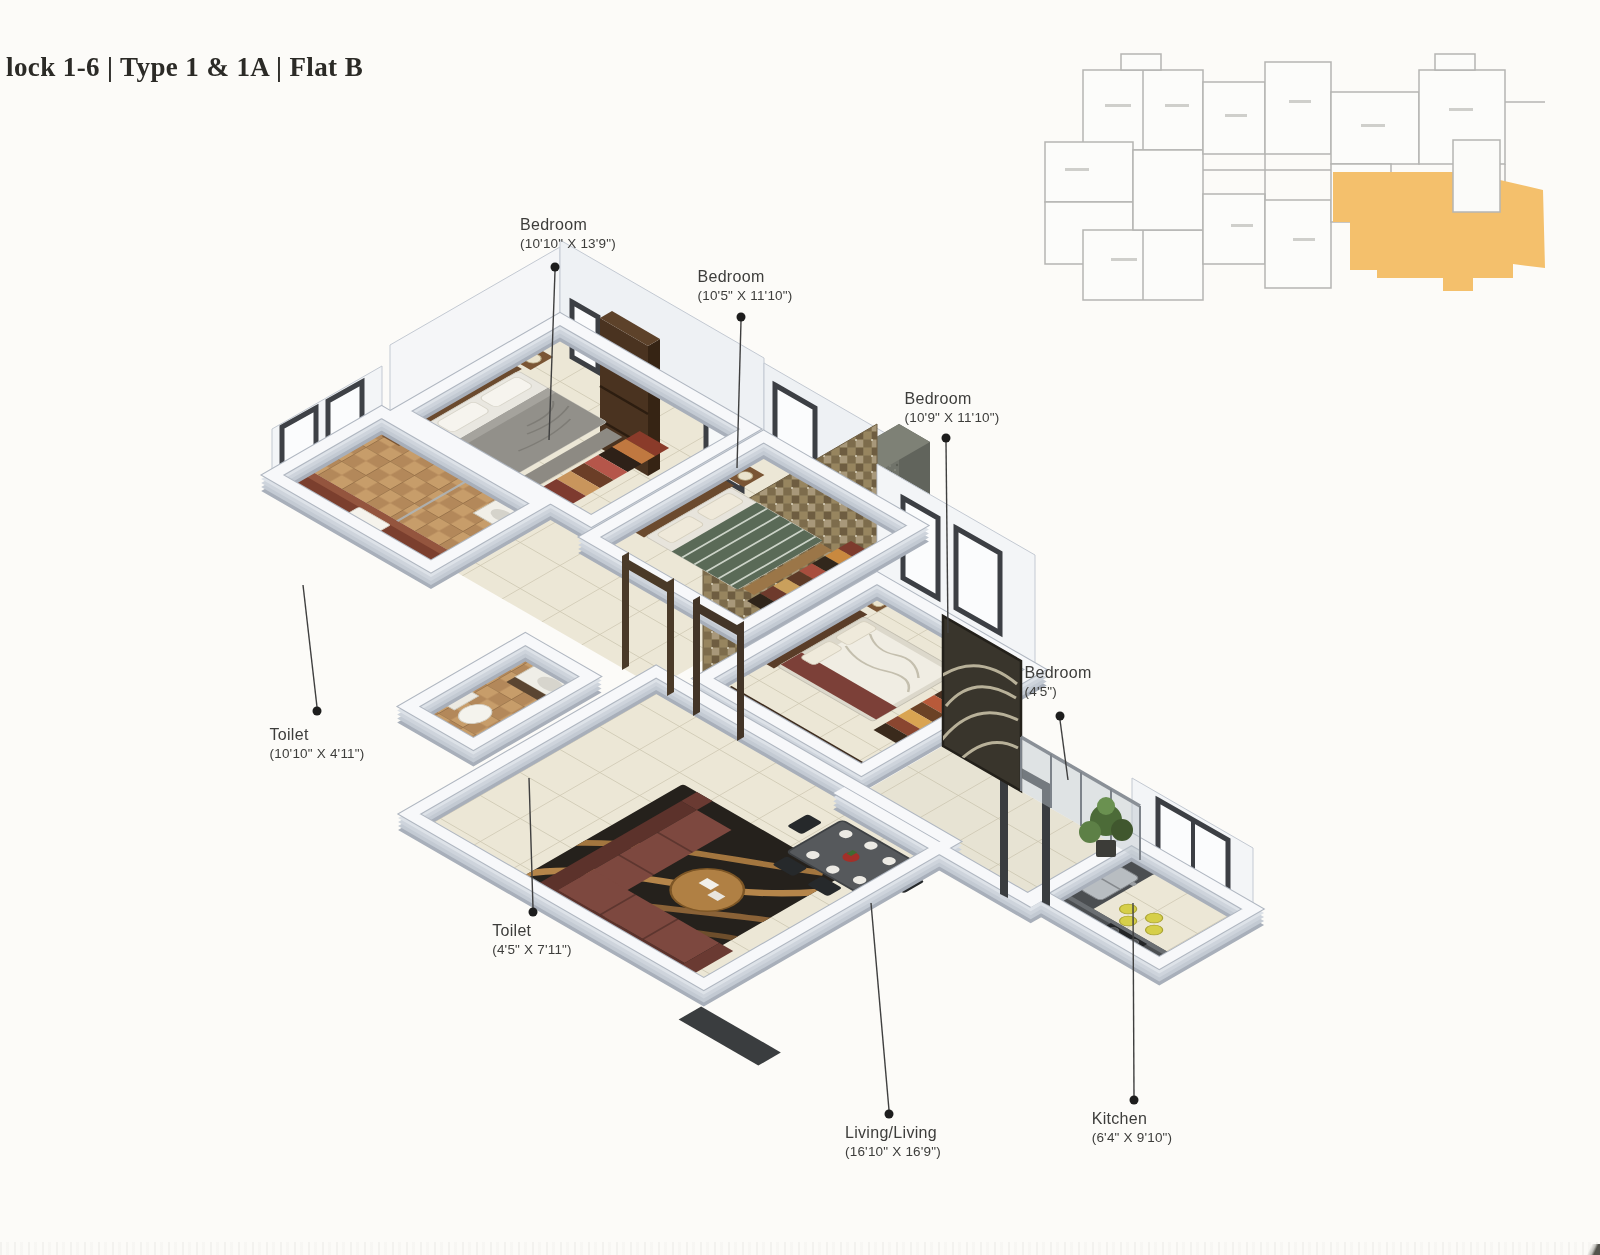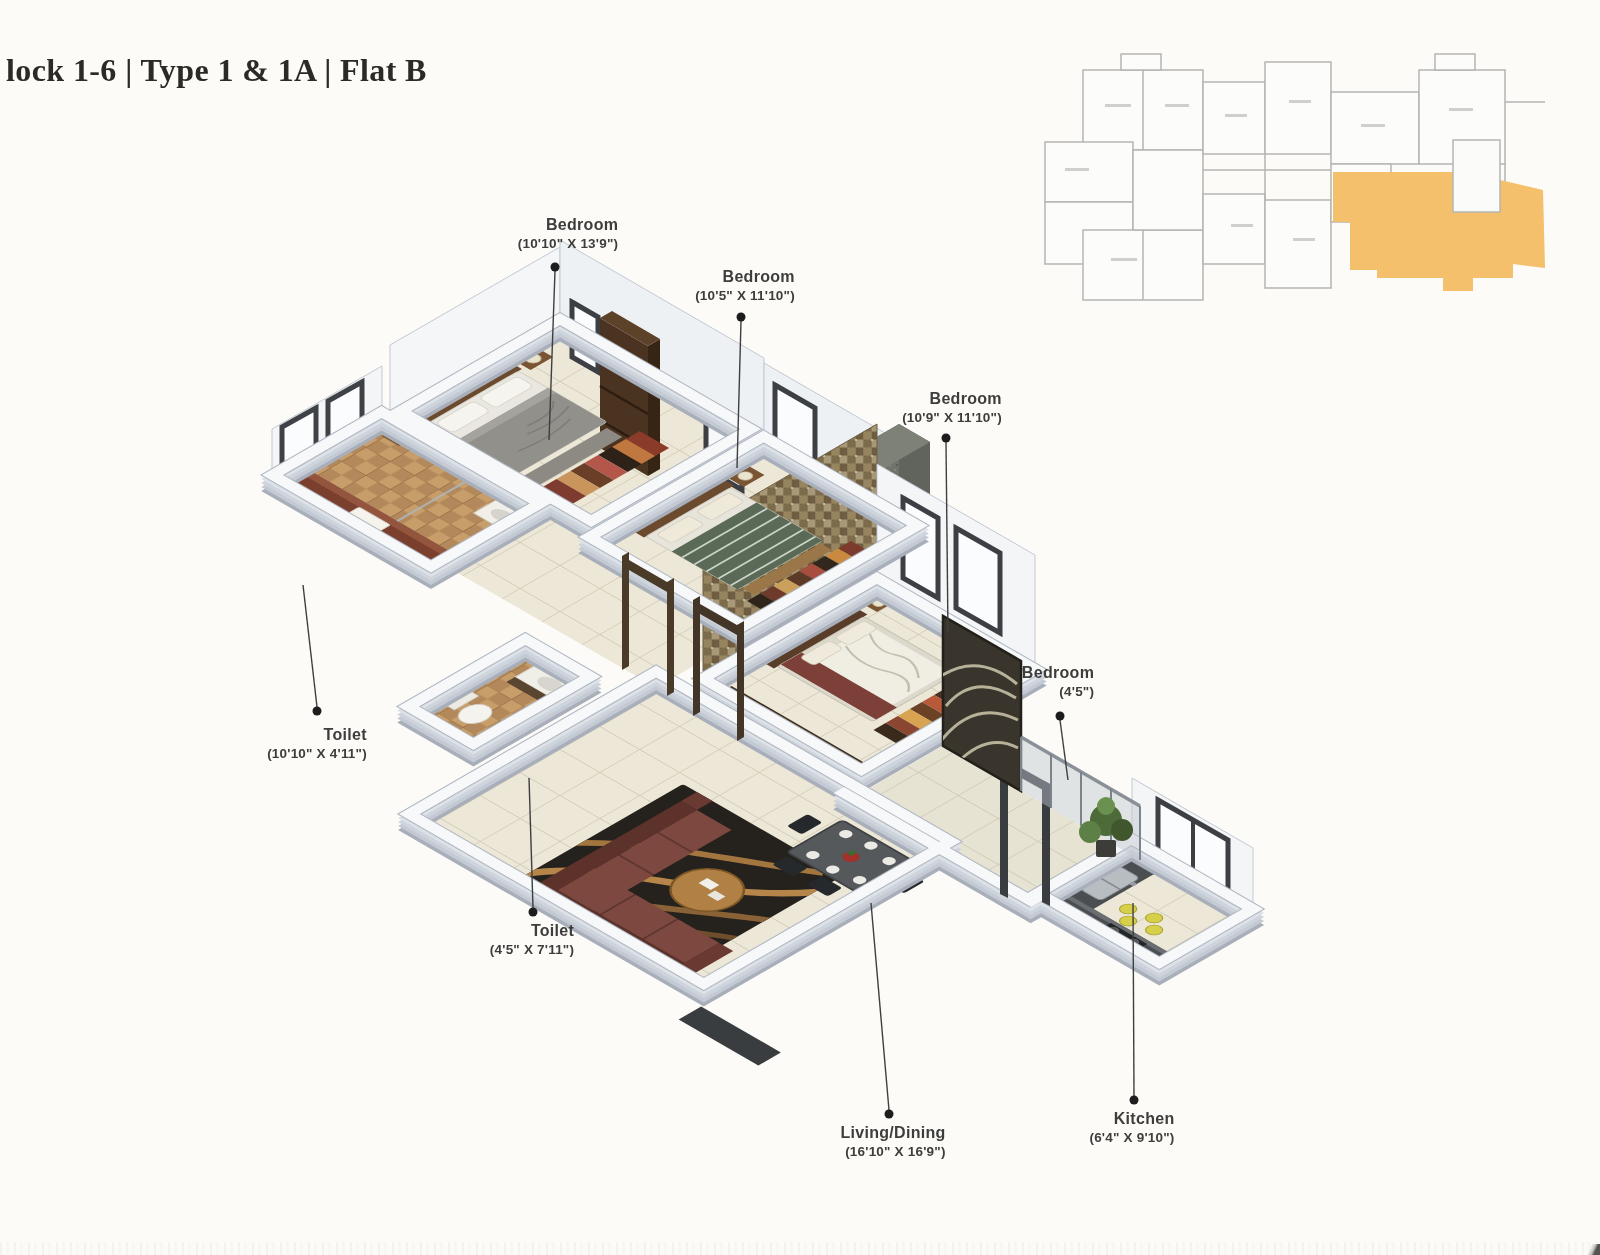--- a/index.html
+++ b/index.html
@@ -5,27 +5,27 @@
   :root{
     --page-bg:#fcfbf8; --title-text:#2b2a26; --label-text:#3d3d3b;
     --keyplan-line:#b5b5b2; --keyplan-accent:#f4c06c;
   }
   *{margin:0;padding:0;box-sizing:border-box}
   html,body{width:1600px;height:1255px;overflow:hidden}
   body{background:var(--page-bg);font-family:"Liberation Sans",sans-serif;position:relative}
   .page{position:absolute;inset:0}
   .page-title{
     position:absolute;left:6px;top:52px;font-family:"Liberation Serif",serif;
-    font-size:32px;font-weight:600;letter-spacing:.4px;color:var(--title-text);white-space:nowrap;
+    font-size:27px;font-weight:600;letter-spacing:.4px;color:var(--title-text);white-space:nowrap;
   }
   .scene{position:absolute;left:0;top:0}
   .keyplan{position:absolute;left:1025px;top:42px;width:532px;height:272px}
   .room-label{
-    position:absolute;transform:translateX(-50%);text-align:right;color:var(--label-text);
-    line-height:1.32;white-space:nowrap;z-index:5;font-weight:bold;
+    position:absolute;transform:translateX(-50%);text-align:left;color:var(--label-text);
+    line-height:1.32;white-space:nowrap;z-index:5;
   }
   .room-label .lbl-name{font-size:16px;letter-spacing:.3px}
   .room-label .lbl-dims{font-size:13.5px;letter-spacing:.2px}
   .scan-noise{
     position:absolute;left:0;right:0;bottom:0;height:13px;opacity:.5;
     background:repeating-linear-gradient(90deg,rgba(125,125,118,.14) 0 2px,transparent 2px 6px,rgba(125,125,118,.07) 6px 9px,transparent 9px 14px);
   }
   .corner-mark{
     position:absolute;right:0;bottom:0;width:30px;height:11px;
     background:linear-gradient(295deg,#55544e 18%,rgba(85,84,78,.35) 26%,transparent 38%);
@@ -433,21 +433,21 @@
   </div>
   <div class="room-label" style="left:317px;top:724px">
     <div class="lbl-name">Toilet</div>
     <div class="lbl-dims">(10'10" X 4'11")</div>
   </div>
   <div class="room-label" style="left:532px;top:920px">
     <div class="lbl-name">Toilet</div>
     <div class="lbl-dims">(4'5" X 7'11")</div>
   </div>
   <div class="room-label" style="left:893px;top:1122px">
-    <div class="lbl-name">Living/Dining</div>
+    <div class="lbl-name">Living/Living</div>
     <div class="lbl-dims">(16'10" X 16'9")</div>
   </div>
   <div class="room-label" style="left:1132px;top:1108px">
     <div class="lbl-name">Kitchen</div>
     <div class="lbl-dims">(6'4" X 9'10")</div>
   </div>
 
   <div class="scan-noise"></div>
   <div class="corner-mark"></div>
 </div>

